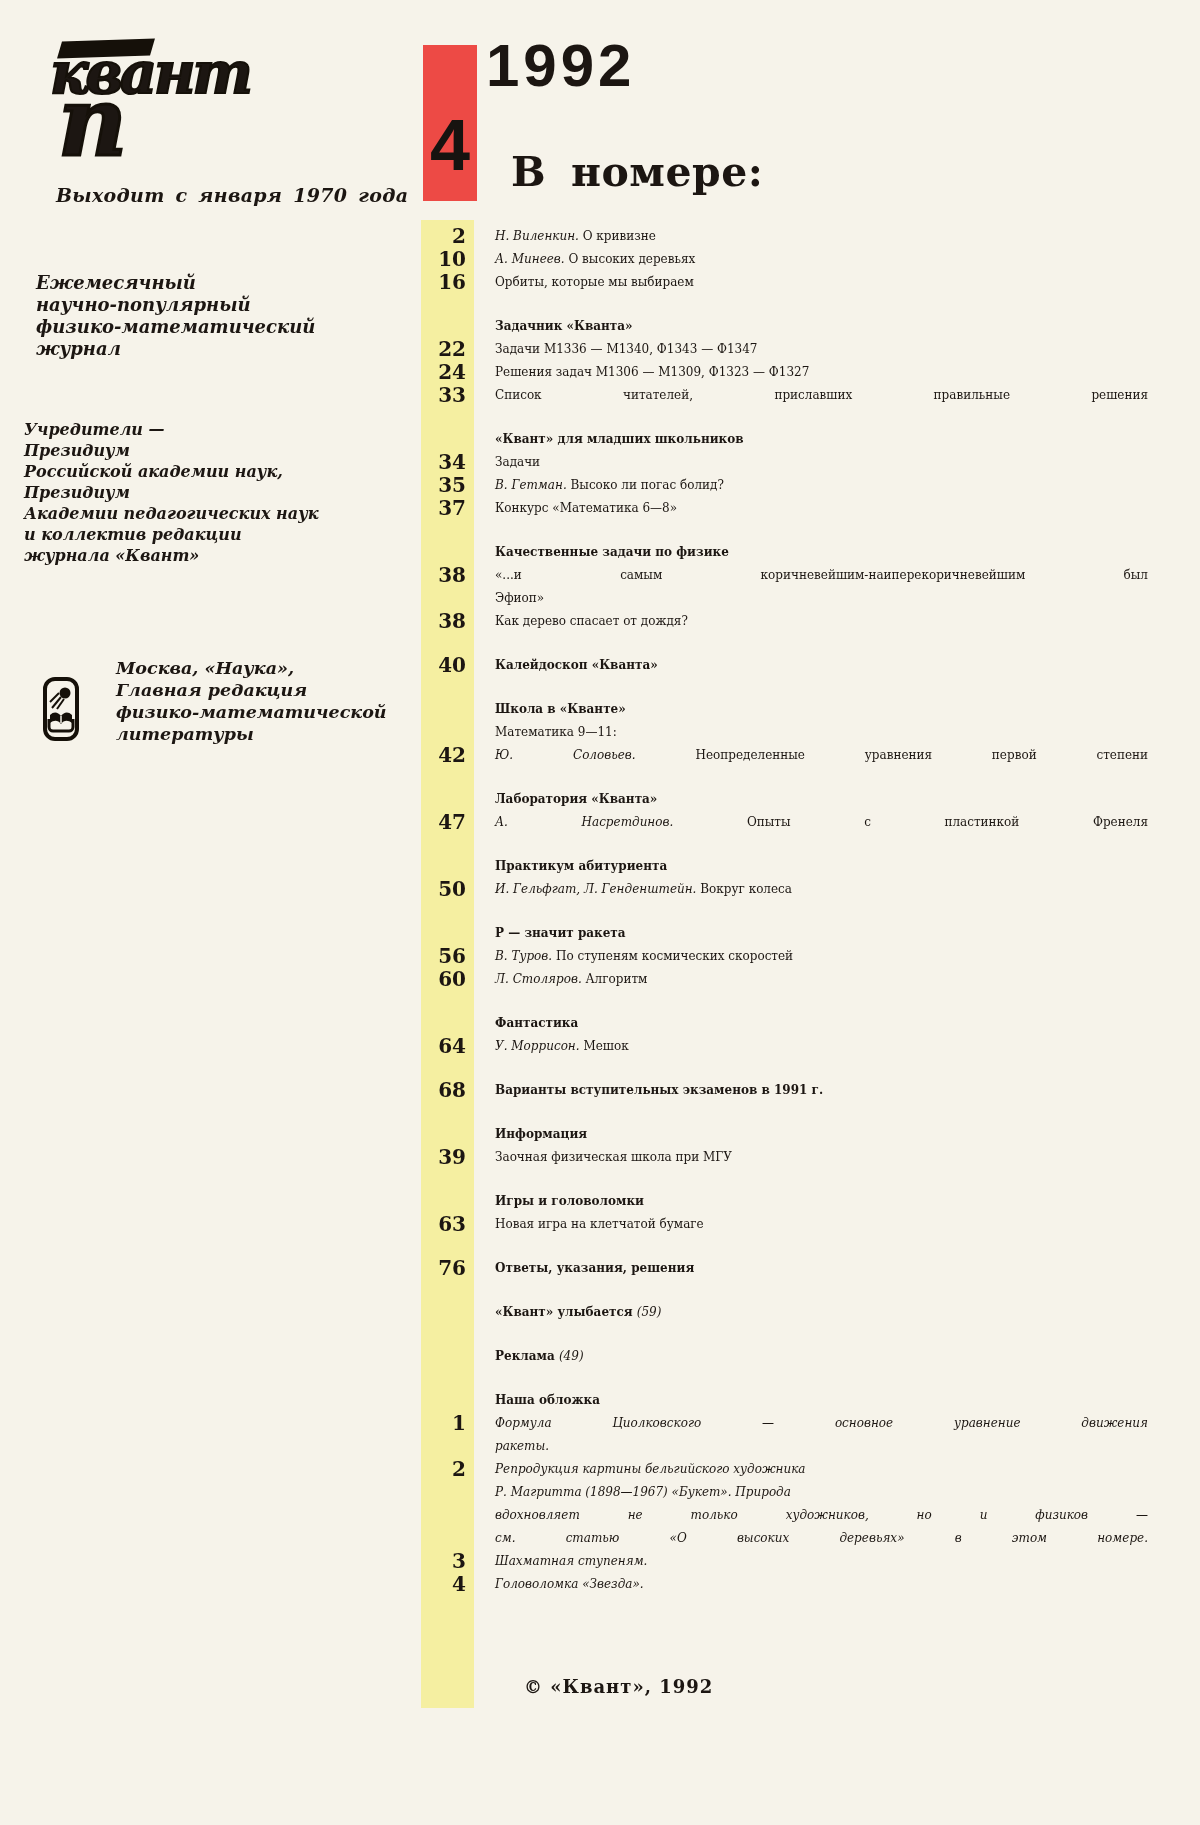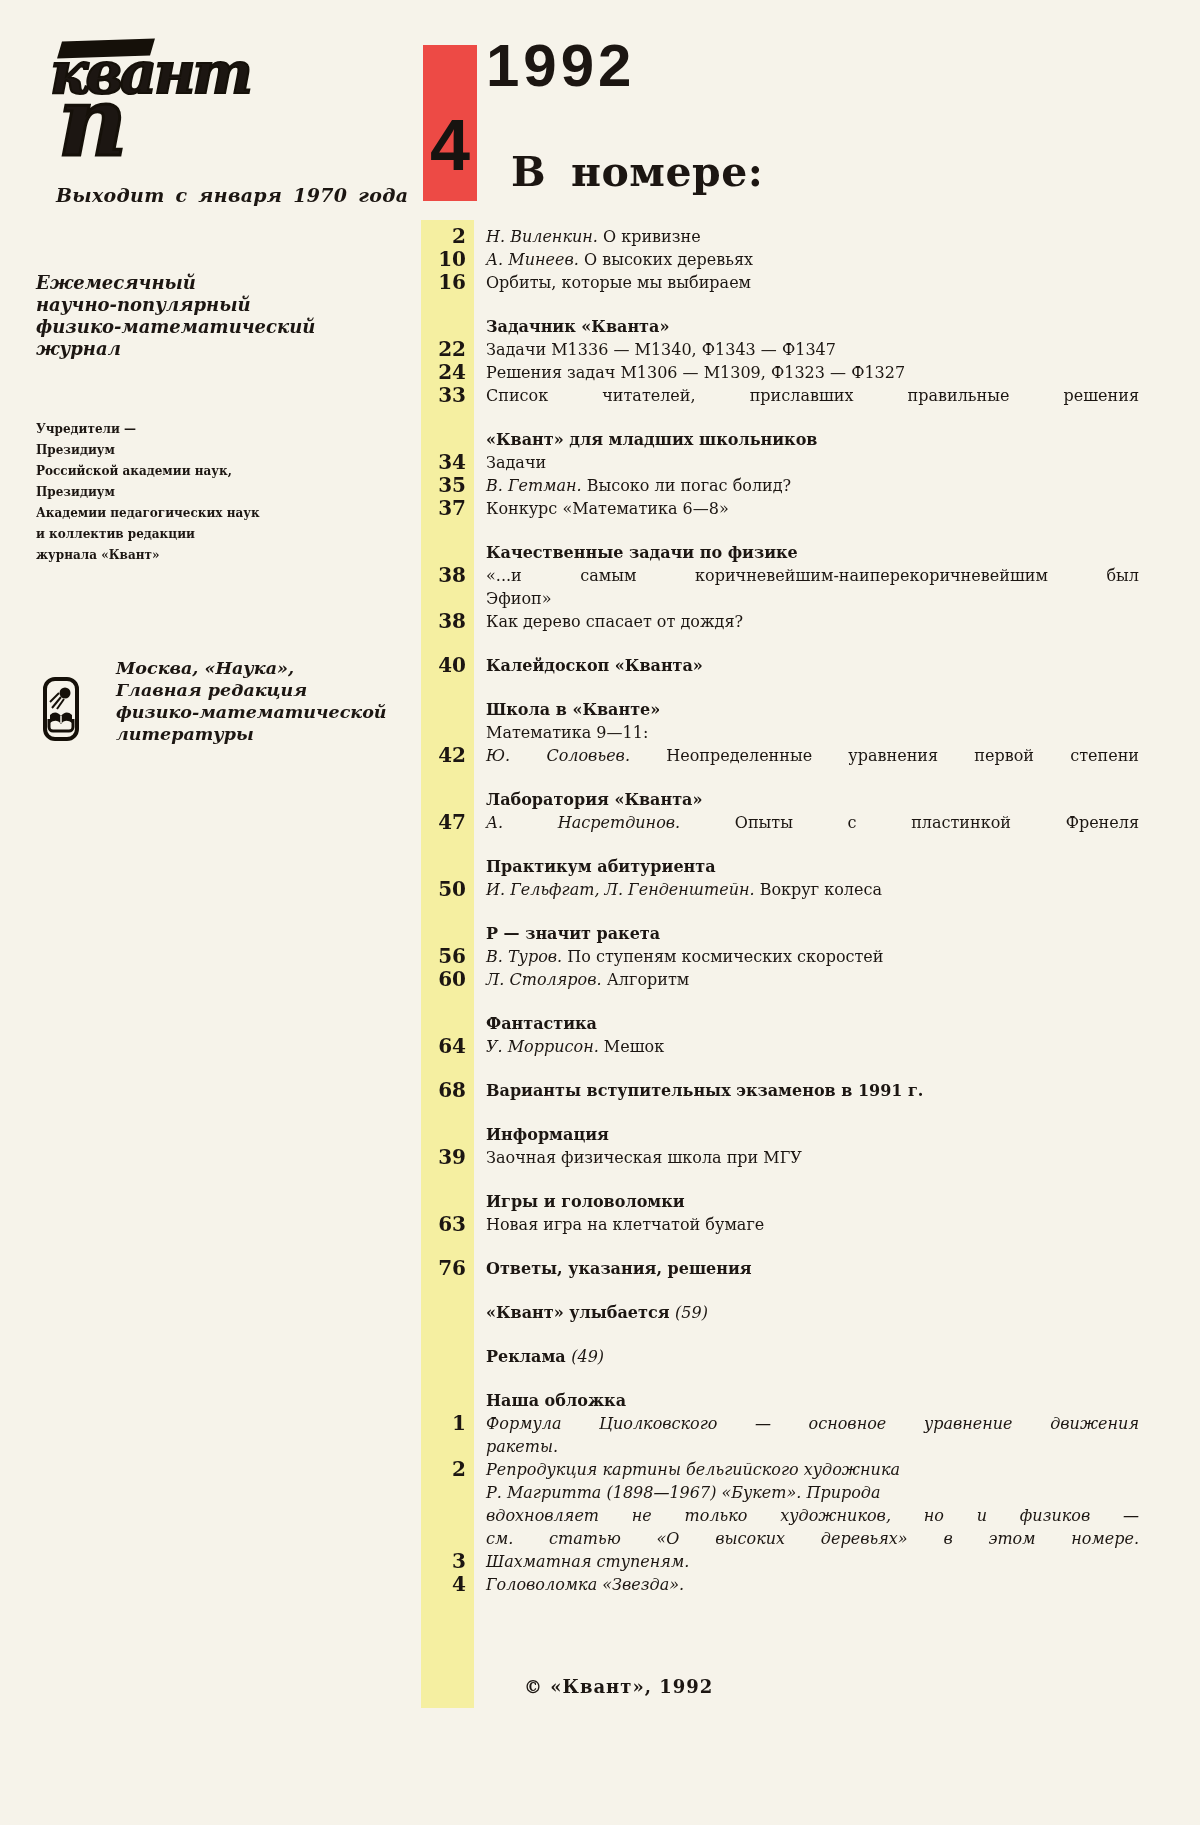--- a/index.html
+++ b/index.html
@@ -8,38 +8,38 @@
     background:#f6f3ea;overflow:hidden;
     font-family:"DejaVu Serif", serif;color:#1c1612;
   }
   
   .masthead{position:absolute;left:36px;top:28px;width:320px;height:140px;}
   .logo-bar{position:absolute;left:24px;top:12px;width:92px;height:17px;background:#151009;transform:skewX(-18deg) rotate(-2deg);}
   .logo-word{position:absolute;left:6px;top:16px;font-size:57px;line-height:1;font-weight:bold;font-style:italic;letter-spacing:-3px;margin-left:8px;-webkit-text-stroke:2.2px #151009;}
   .logo-p{position:absolute;left:22px;top:46px;font-size:95px;line-height:1;font-weight:bold;font-style:italic;-webkit-text-stroke:3px #151009;}
   .tagline{position:absolute;left:36px;top:184px;font-size:19px;font-weight:bold;font-style:italic;letter-spacing:.3px;word-spacing:4px;margin-left:20px;}
   .desc{position:absolute;left:36px;top:272px;font-size:18px;font-weight:bold;font-style:italic;line-height:22px;}
-  .founders{position:absolute;left:36px;top:419px;font-size:12px;font-weight:bold;line-height:21px;}
+  .founders{position:absolute;left:24px;top:419px;font-size:16px;font-weight:bold;font-style:italic;line-height:21px;}
   .publisher{position:absolute;left:42px;top:654px;display:flex;align-items:flex-end;}
   .pub-icon{flex:0 0 auto;}
   .pub-text{margin-left:36px;font-size:17.5px;font-weight:bold;font-style:italic;line-height:22px;padding-top:3px;}
   
   .red-stripe{position:absolute;left:423px;top:45px;width:54px;height:156px;background:#ed4a45;}
   .issue-num{position:absolute;left:0;top:64px;width:100%;text-align:center;
     font-family:"Liberation Sans", sans-serif;font-weight:bold;font-size:72px;line-height:1;color:#171310;}
   .yellow-stripe{position:absolute;left:421px;top:220px;width:53px;height:1488px;background:#f5efa1;}
   
   .year{position:absolute;left:486px;top:36px;font-family:"Liberation Sans", sans-serif;font-weight:bold;font-size:60px;line-height:1;letter-spacing:4px;text-align:center;}
   .in-issue{position:absolute;left:511px;top:148px;font-size:41px;font-weight:bold;letter-spacing:.5px;word-spacing:10px;}
   
   .toc{position:absolute;left:421px;top:225px;width:744px;}
   .trow{display:flex;line-height:23px;}
   .trow.gap{margin-top:21px;}
   .num{width:45px;text-align:right;font-size:20px;font-weight:bold;flex:0 0 auto;}
-  .txt{margin-left:20px;width:653px;font-size:16px;white-space:nowrap;}
+  .txt{margin-left:29px;width:653px;font-size:12px;white-space:nowrap;}
   .txt.just{white-space:normal;text-align:justify;text-align-last:justify;}
   .s-r{font-style:normal;font-weight:normal;}
   .s-i{font-style:italic;font-weight:normal;}
   .s-b{font-style:normal;font-weight:bold;text-align:right;}
   
   .copyright{position:absolute;left:524px;top:1676px;font-size:18px;font-weight:bold;letter-spacing:1px;}
 </style>
 </head>
 <body>
 

